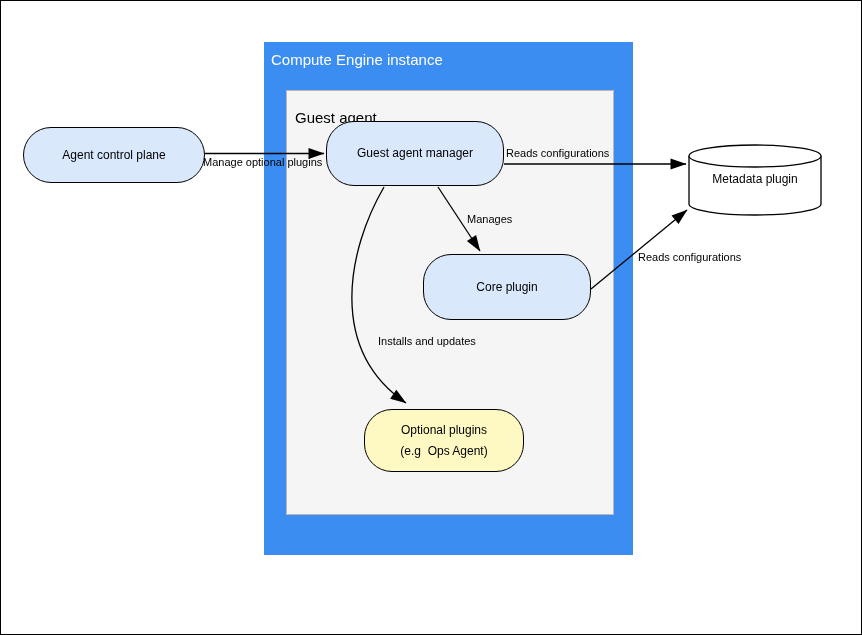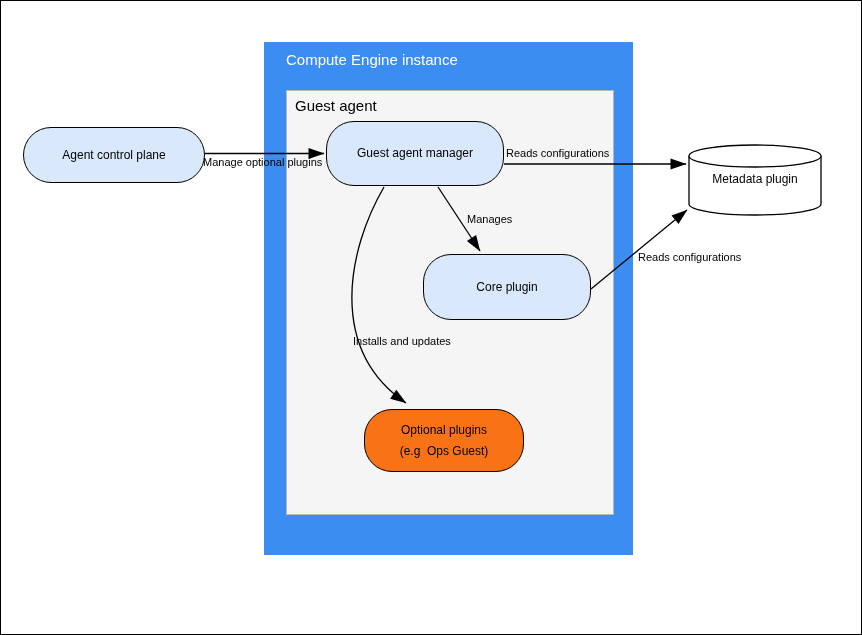--- a/index.html
+++ b/index.html
@@ -6,52 +6,52 @@
   .canvas {
     position:relative; width:862px; height:635px; background:#ffffff;
     border:1px solid #000; box-sizing:border-box;
     font-family:"Liberation Sans", sans-serif; color:#000; overflow:hidden;
   }
   .container-blue {
     position:absolute; left:263px; top:41px; width:369px; height:513px;
     background:#3c8df1;
   }
   .container-blue .title {
-    color:#ffffff; font-size:15px; padding:9px 0 0 22px; white-space:nowrap;
+    color:#ffffff; font-size:15px; padding:9px 0 0 7px; white-space:nowrap;
   }
   .container-gray {
     position:absolute; left:285px; top:89px; width:328px; height:425px;
     background:#f5f5f5; border:1px solid #b9b9b9; box-sizing:border-box;
   }
   .container-gray .title {
-    color:#000; font-size:15px; padding:6px 0 0 8px; white-space:nowrap;
+    color:#000; font-size:15px; padding:18px 0 0 8px; white-space:nowrap;
   }
   .edges-layer { position:absolute; left:0; top:0; width:862px; height:635px; pointer-events:none; }
   .node {
     position:absolute; display:flex; align-items:center; justify-content:center;
     flex-direction:column; text-align:center;
     background:#dae8fc; border:1px solid #000; border-radius:28px;
     font-size:12px; box-sizing:border-box; z-index:3;
   }
   .node .line { white-space:pre; line-height:21px; }
   #node-agent-control-plane { left:22px;  top:126px; width:182px; height:56px; }
   #node-guest-agent-manager { left:325px; top:120px; width:178px; height:65px; }
   #node-core-plugin         { left:422px; top:253px; width:168px; height:66px; }
-  #node-optional-plugins    { left:363px; top:408px; width:160px; height:63px; background:#f97316; }
+  #node-optional-plugins    { left:363px; top:408px; width:160px; height:63px; background:#fef9c3; }
   .cyl-label {
     position:absolute; left:688px; top:171px; width:132px; text-align:center;
     font-size:12px; z-index:4; white-space:nowrap;
   }
   .edge-label {
     position:absolute; font-size:11px; white-space:nowrap; z-index:4; color:#000;text-align:center;
   }
   #lbl-manage   { left:202px; top:155px; width:115px; text-align:center; }
   #lbl-reads-1  { left:505px; top:146px; width:96px;  text-align:center; }
   #lbl-manages  { left:466px; top:212px; }
-  #lbl-installs { left:352px; top:334px; }
+  #lbl-installs { left:377px; top:334px; }
   #lbl-reads-2  { left:637px; top:250px; }
 </style>
 </head>
 <body>
 
 <div class="canvas">
 
   <div class="container-blue">
     <div class="title">Compute Engine instance</div>
   </div>
@@ -88,21 +88,21 @@
   <div class="node" id="node-guest-agent-manager">
     <div class="line">Guest agent manager</div>
   </div>
 
   <div class="node" id="node-core-plugin">
     <div class="line">Core plugin</div>
   </div>
 
   <div class="node" id="node-optional-plugins">
     <div class="line">Optional plugins</div>
-    <div class="line">(e.g  Ops Guest)</div>
+    <div class="line">(e.g  Ops Agent)</div>
   </div>
 
   <div class="cyl-label">Metadata plugin</div>
 
   <div class="edge-label" id="lbl-manage">Manage optional plugins</div>
 
   <div class="edge-label" id="lbl-reads-1">Reads configurations</div>
 
   <div class="edge-label" id="lbl-manages">Manages</div>
 

